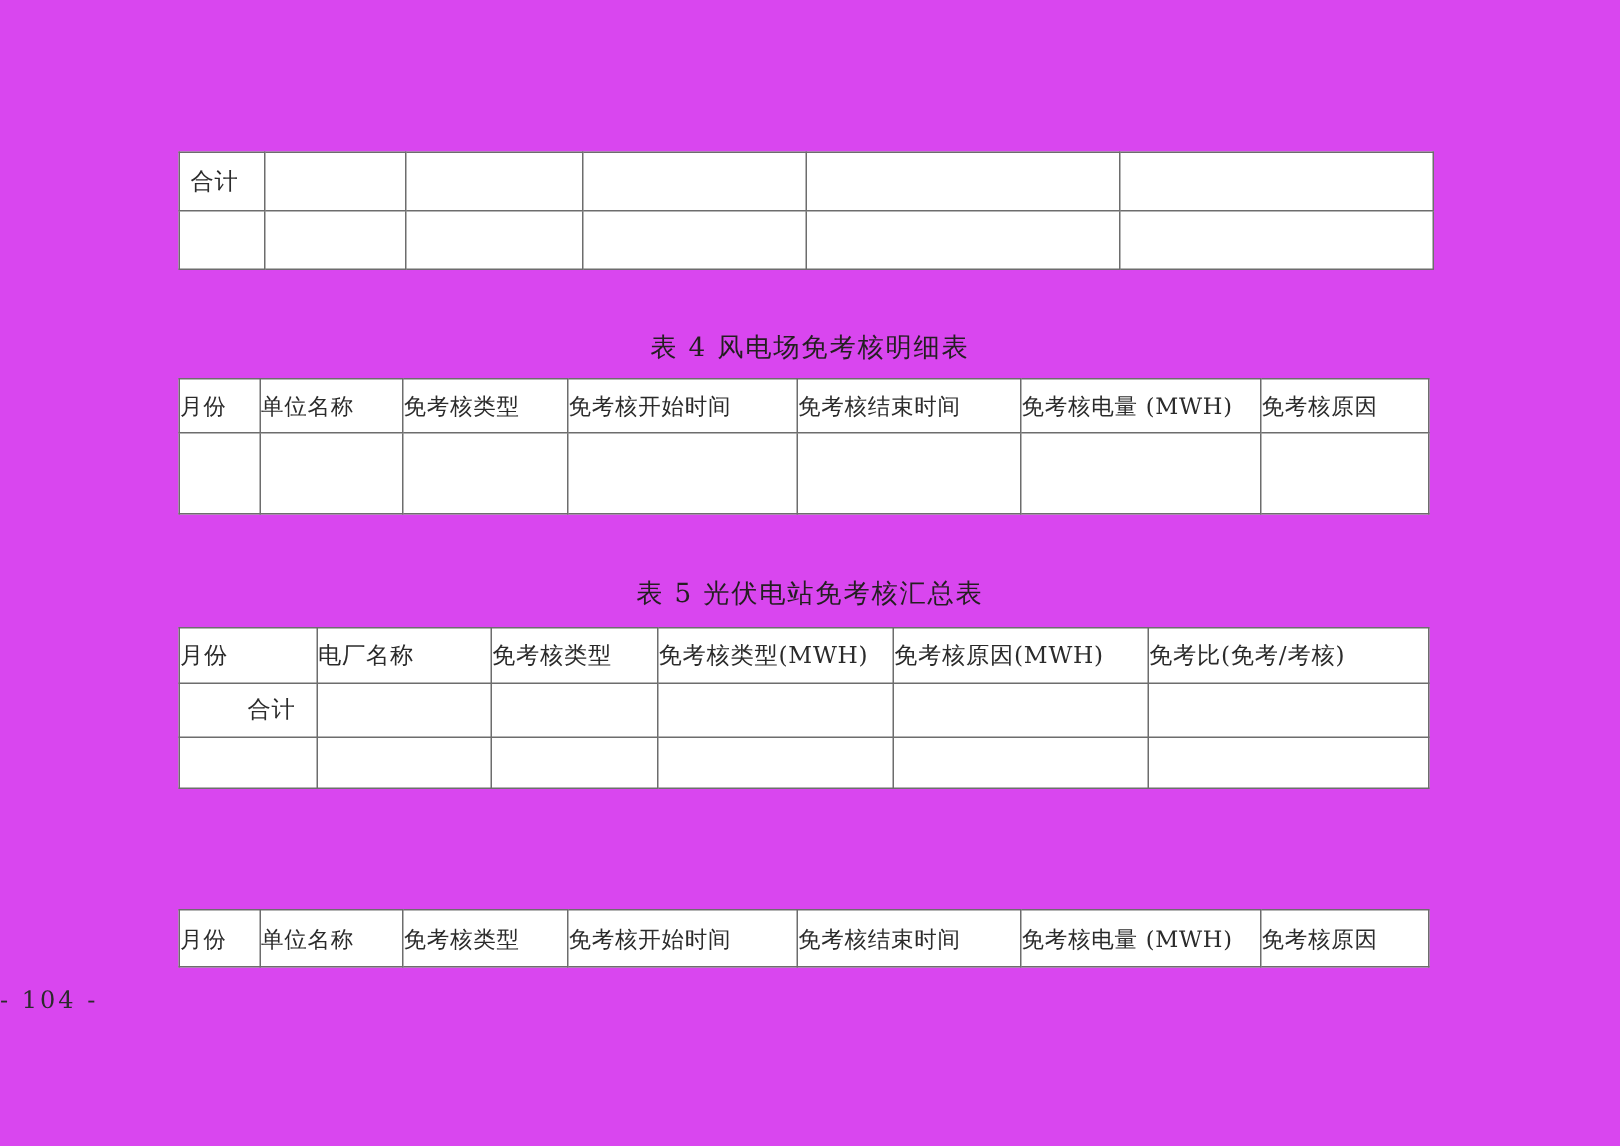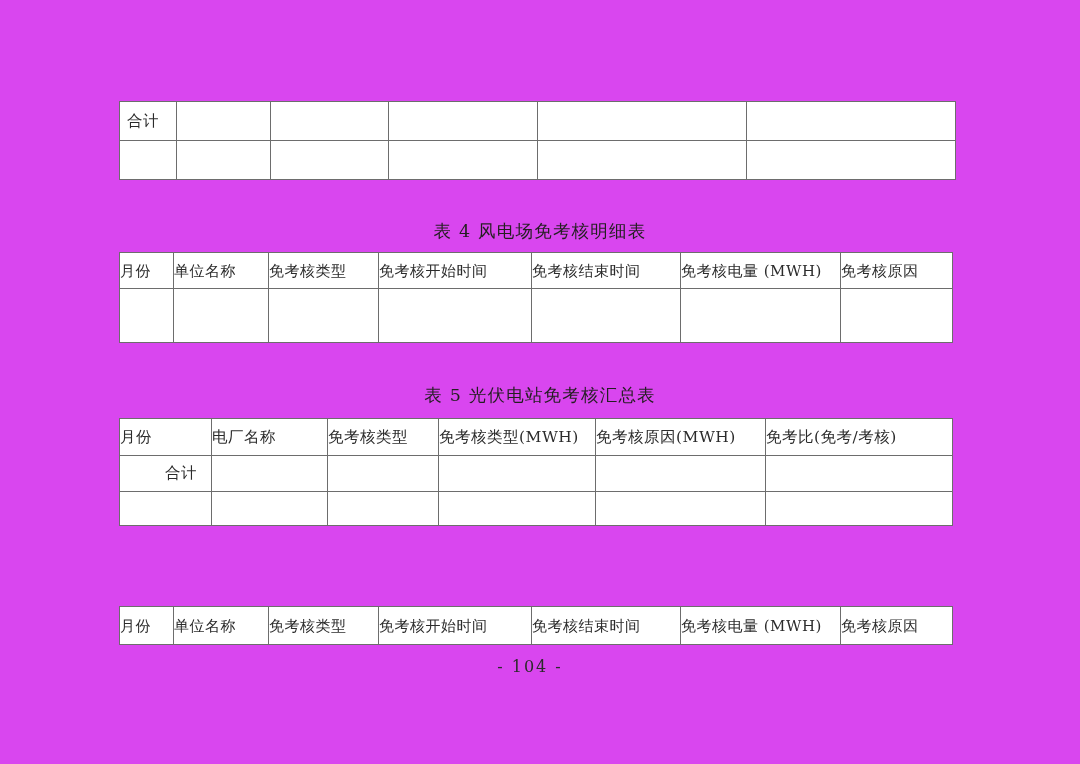--- a/index.html
+++ b/index.html
@@ -59,21 +59,21 @@
     font-size: 17.5px;
     color: #231f20;
     letter-spacing: 1.2px;
     white-space: nowrap;
   }
 
   
   .footer {
     position: absolute;
     width: 1060px;
-    text-align: center;
+    text-align: left;
     font-family: "DejaVu Serif", "Liberation Serif", serif;
     font-size: 16px;
     color: #2b2b2b;
     letter-spacing: 2px;
   }
 
   
   #table-top      { left: 119px; top: 101px;  width: 836px; }
   #table-top td   { height: 38px; }
 

